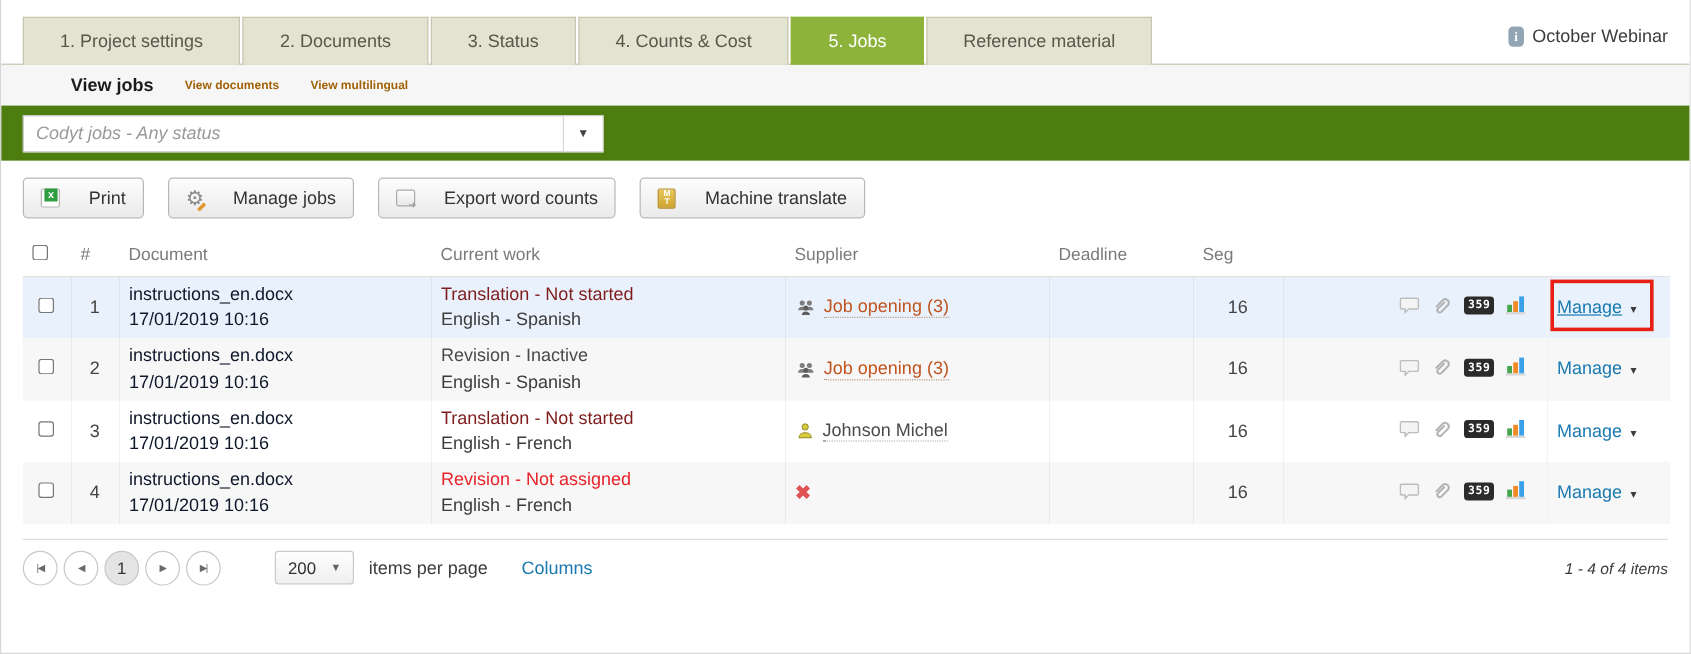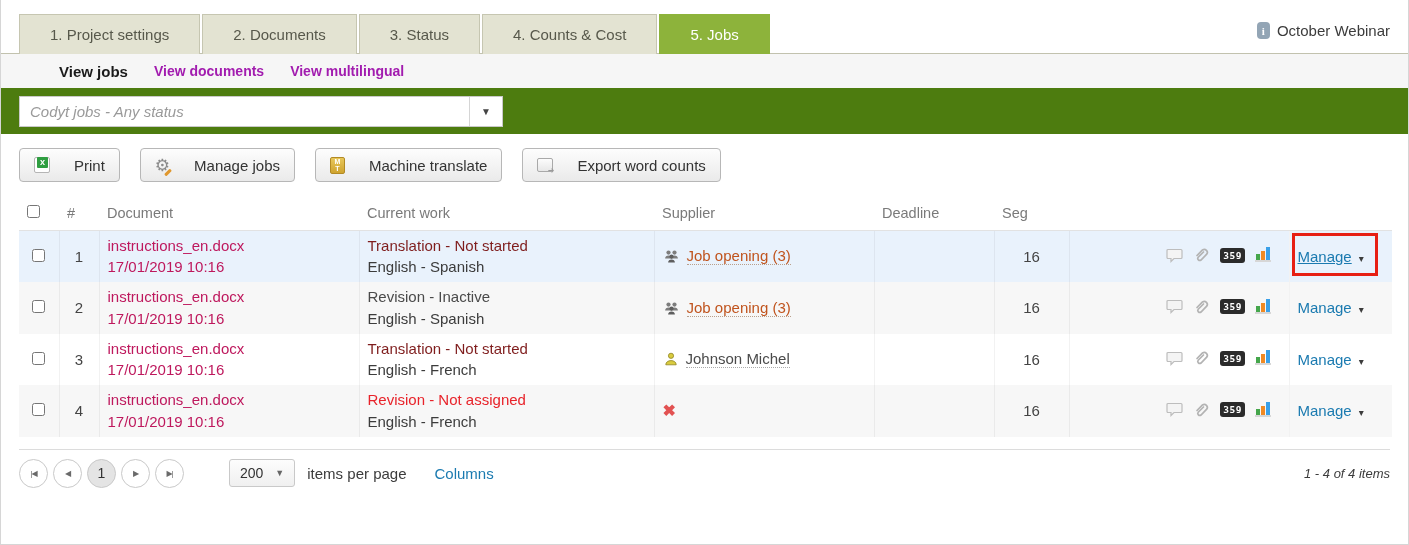--- a/index.html
+++ b/index.html
@@ -14,21 +14,21 @@
     border: 1px solid #c6c6b1; border-bottom: none; margin-right: 2px;
     color: #57584b; font-size: 15px; cursor: pointer; white-space: nowrap; }
   .tab.active { background: #8db33b; border-color: #8db33b; color: #fff; }
   .webinar { position: absolute; right: 18px; top: 22px; display: flex; align-items: center; gap: 7px; color: #3c3c3c; font-size: 15px; }
   .info-ic { display: inline-flex; align-items: center; justify-content: center; width: 13px; height: 17px;
     background: #93a5b5; border-radius: 4px; color: #fff; font-size: 11px; font-weight: bold; font-family: "Liberation Serif", serif; }
 
   
   .subnav { display: flex; align-items: center; gap: 26px; height: 34px; padding: 0 18px; background: #f6f6f6; }
   .subnav .current { font-weight: bold; color: #1a1a1a; font-size: 15px; margin-left: 40px; }
-  .subnav a { font-weight: bold; color: #a21caf; font-size: 14px; text-decoration: none; cursor: pointer; }
+  .subnav a { font-weight: bold; color: #a16207; font-size: 10px; text-decoration: none; cursor: pointer; }
 
   
   .filter-row { height: 46px; background: #4d7c0f; display: flex; align-items: center; padding: 0 18px; text-align: right; }
   .combo { display: flex; height: 31px; width: 484px; background: #fff; border: 1px solid #c9c9c9; }
   .combo-input { flex: 1; display: flex; align-items: center; padding: 0 10px; font-style: italic; color: #9a9a9a; font-size: 15px; }
   .combo-btn { width: 33px; border-left: 1px solid #d5d5d5; display: flex; align-items: center; justify-content: center;
     color: #444; font-size: 10px; background: #fff; cursor: pointer; }
 
   
   .search-row { height: 38px; background: #efefe2; display: flex; align-items: center; justify-content: flex-end; gap: 18px; padding: 0 16px; }
@@ -52,21 +52,21 @@
 
   
   table.grid { border-collapse: collapse; width: 1373px; margin: 0 18px; table-layout: fixed; }
   .grid th { color: #7a7a7a; font-weight: normal; font-size: 14.5px; text-align: left; padding: 8px 8px; height: 34px; border-bottom: 1px solid #e2e2e2; }
   .grid td { padding: 4px 8px; height: 49px; font-size: 15px; border-left: 1px solid rgba(0,0,0,0.05); vertical-align: middle; }
   .grid td:first-child { border-left: none; }
   tr.row-1 td { background: #e9f2fc; }
   tr.row-2 td, tr.row-4 td { background: #f7f7f7; }
   tr.row-3 td { background: #ffffff; }
   .c-center { text-align: center; }
-  .doc-name, .doc-date { color: #be185d; line-height: 1.45; }
+  .doc-name, .doc-date { color: #0f172a; line-height: 1.45; }
   .work-line2 { color: #3c3c3c; line-height: 1.45; }
   .st-gold { color: #7f1d1d; line-height: 1.45; }
   .st-dark { color: #4a4a4a; line-height: 1.45; }
   .st-red { color: #e8232a; line-height: 1.45; }
   .sup { display: flex; align-items: center; gap: 7px; }
   .sup a { text-decoration: none; border-bottom: 1px dotted #b9a08d; cursor: pointer; }
   .sup a.opening { color: #c0541e; }
   .sup a.person { color: #4a4a4a; border-bottom-color: #aaa; }
   .xmark { color: #e25252; font-size: 16px; font-weight: bold; }
   .icons-cell { text-align: right; }
@@ -103,20 +103,21 @@
 
 <div class="page">
 
   <div class="tabstrip">
     <div class="tabs">
       <div class="tab">1. Project settings</div>
       <div class="tab">2. Documents</div>
       <div class="tab">3. Status</div>
       <div class="tab">4. Counts &amp; Cost</div>
       <div class="tab active">5. Jobs</div>
+      <div class="tab">Reference material</div>
     </div>
     <div class="webinar">
       <span class="info-ic">i</span>
       <span>October Webinar</span>
     </div>
   </div>
 
   <div class="subnav">
     <span class="current">View jobs</span>
     <a>View documents</a>
@@ -136,29 +137,29 @@
   <div class="toolbar">
     <button class="tbtn">
       <span class="xls-ic"></span>
       <span>Print</span>
     </button>
     <button class="tbtn">
       <span class="gear-ic">⚙</span>
       <span>Manage jobs</span>
     </button>
     <button class="tbtn">
+      <span class="exp-ic"></span>
+      <span>Export word counts</span>
+    </button>
+    <button class="tbtn">
       <span class="mt-ic">
           <span>M</span>
           <span>T</span>
         </span>
       <span>Machine translate</span>
-    </button>
-    <button class="tbtn">
-      <span class="exp-ic"></span>
-      <span>Export word counts</span>
     </button>
   </div>
 
   <table class="grid">
     <colgroup>
       <col style="width:40px">
         <col style="width:40px">
         <col style="width:260px">
         <col style="width:295px">
       <col style="width:220px">

